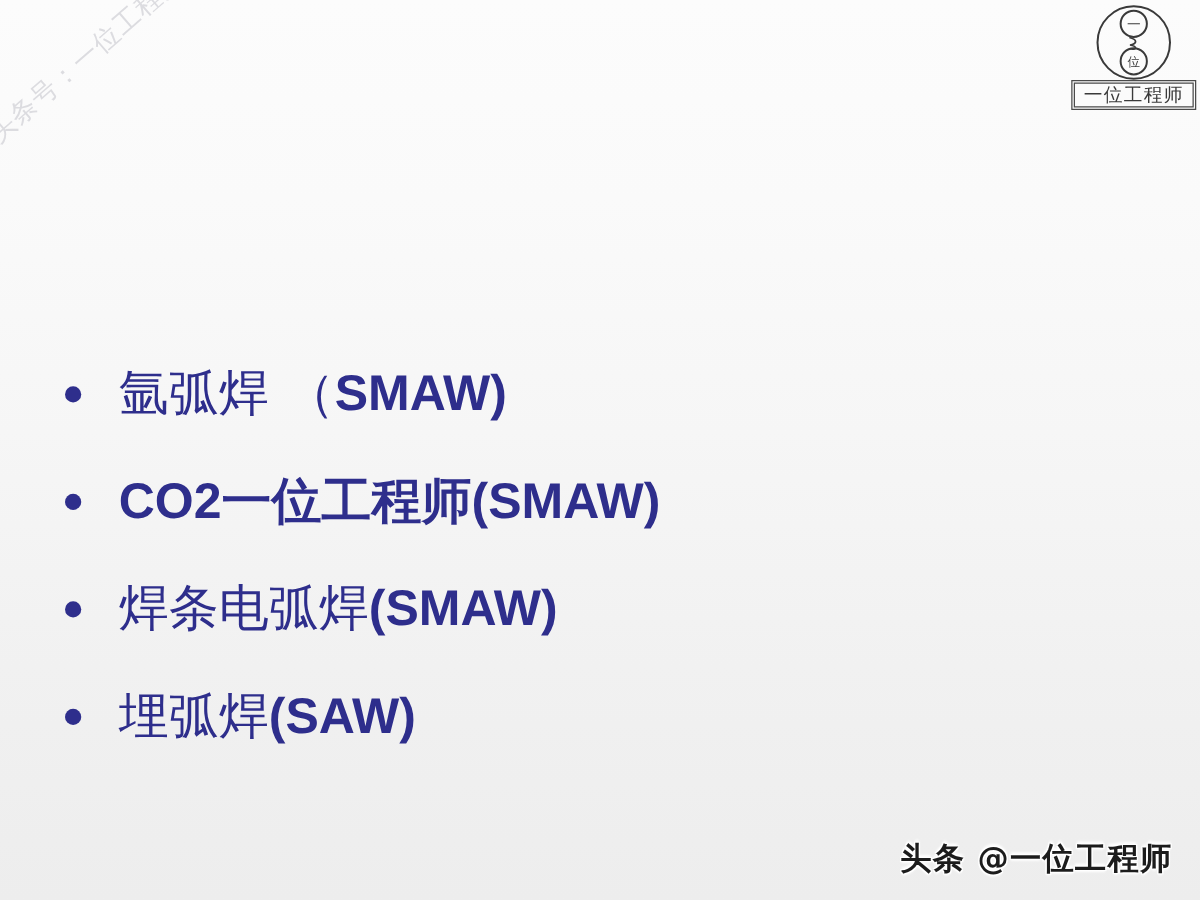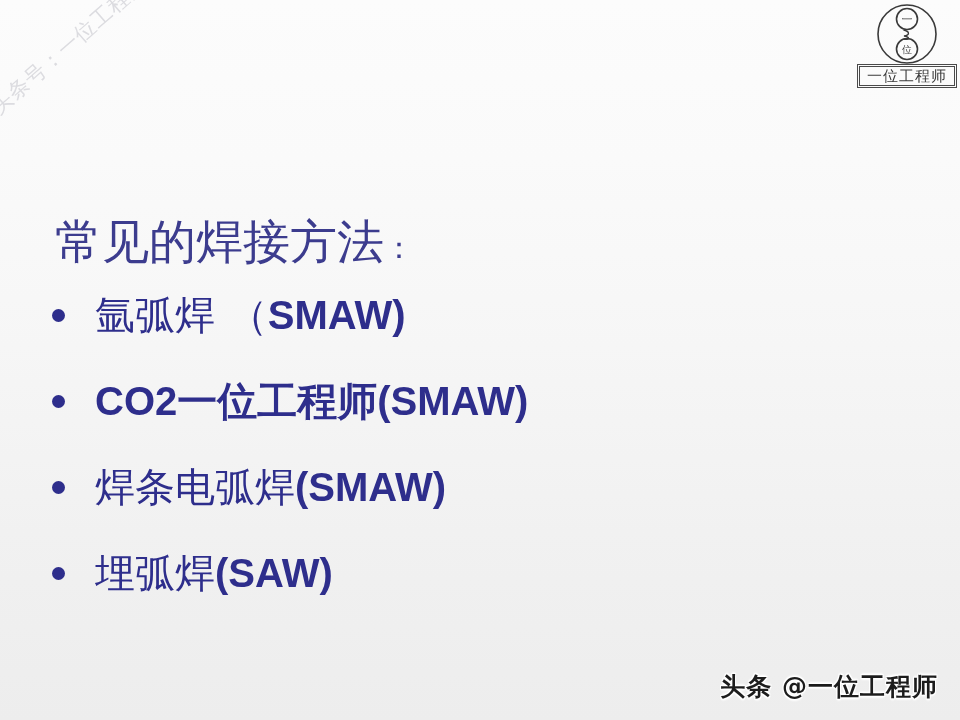--- a/index.html
+++ b/index.html
@@ -153,21 +153,20 @@
       <circle cx="31" cy="31" r="29" fill="none" stroke="#3a3a3a" stroke-width="1.6"></circle>
       <circle cx="31" cy="16" r="10.5" fill="none" stroke="#3a3a3a" stroke-width="1.6"></circle>
       <circle cx="31" cy="46" r="10.5" fill="none" stroke="#3a3a3a" stroke-width="1.6"></circle>
       <path d="M27.5 27 C34 28.5, 34 32, 28 33 C34 34, 34 37.5, 27.5 36" fill="none" stroke="#3a3a3a" stroke-width="1.4"></path>
       <text x="31" y="20" text-anchor="middle" font-family="DejaVu Sans, sans-serif" font-size="11" fill="#3a3a3a">一</text>
       <text x="31" y="50" text-anchor="middle" font-family="DejaVu Sans, sans-serif" font-size="10" fill="#3a3a3a">位</text>
     </svg>
     <div id="logo-caption">一位工程师</div>
   </div>
 
-  <h1 id="title"><span>常见的焊接方法</span><span class="title-colon">：</span></h1>
 
   <div id="bullets">
 
     <div class="bullet-row">
       <span class="bullet-dot"></span>
       <span class="bullet-text regular"><span>氩弧焊 （</span><span class="en">SMAW)</span></span>
     </div>
 
     <div class="bullet-row">
       <span class="bullet-dot"></span>

